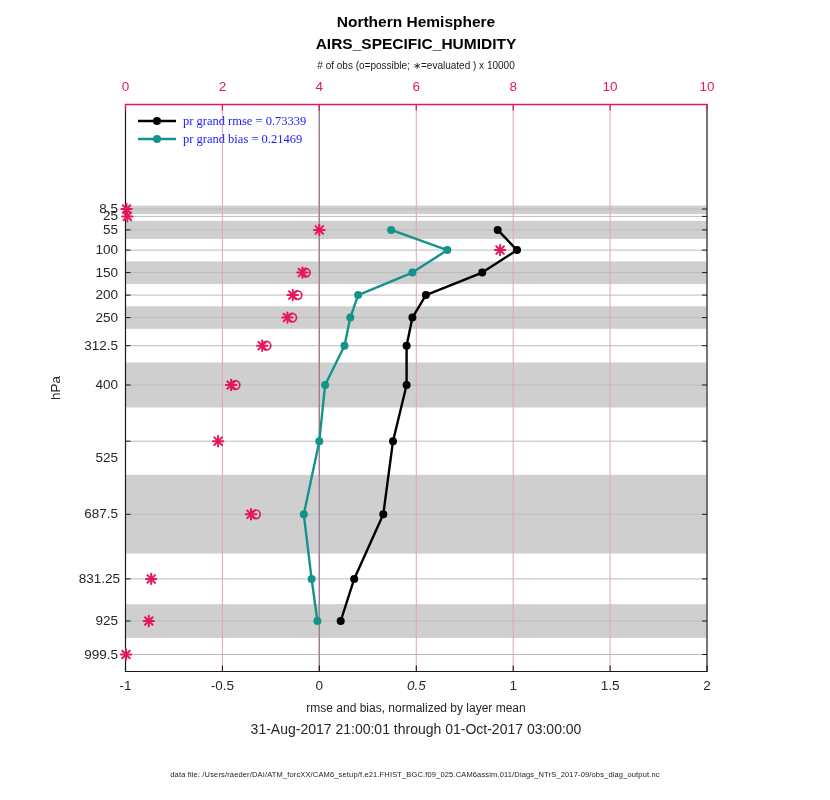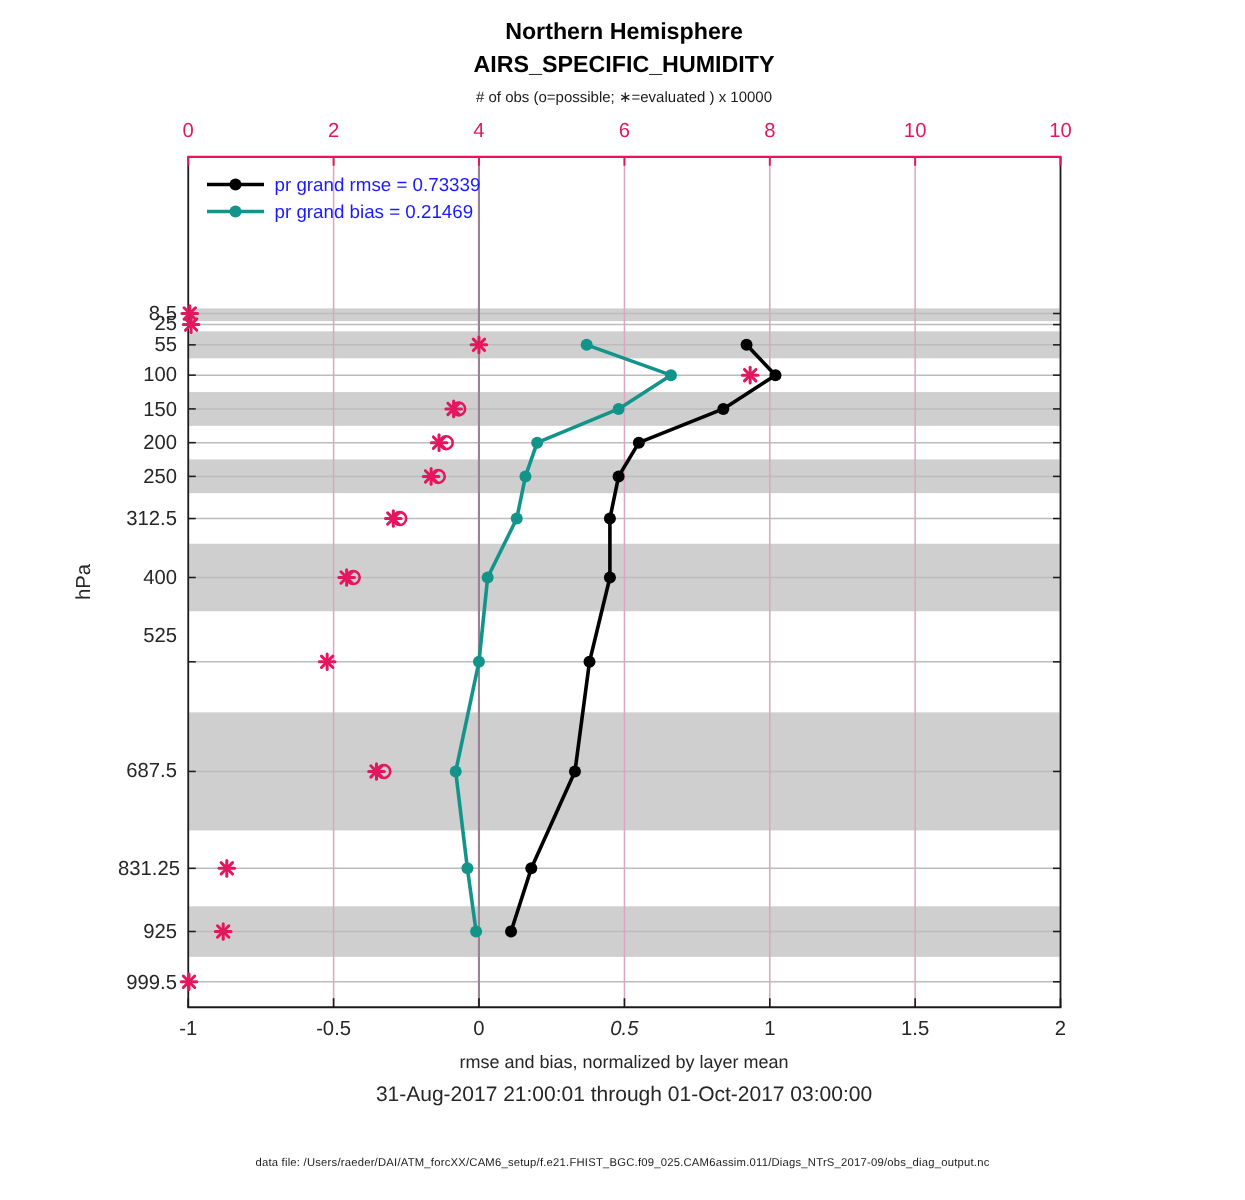--- a/index.html
+++ b/index.html
@@ -12,21 +12,21 @@
   .title-line{font-weight:bold;font-size:15.5px;color:#000;}
   .obs-label{font-size:10px;font-weight:500;}
   .tick-label{position:absolute;font-size:13.5px;white-space:nowrap;}
   .top-tick{width:44px;margin-left:-22px;text-align:center;font-weight:500;}
   .bottom-tick{width:50px;margin-left:-25px;text-align:center;color:#262626;}
   .left-tick{width:80px;text-align:right;color:#262626;}
   .ylab{font-size:13.5px;color:#262626;transform:rotate(-90deg);transform-origin:center;}
   .xlab{font-size:12px;color:#262626;}
   .date-lab{font-size:14px;color:#262626;}
   .legend{left:137px;top:112px;}
-  .legend-row{display:flex;align-items:flex-end;height:18px;}
+  .legend-row{display:flex;align-items:center;height:18px;font-family:Liberation Serif, serif;}
   .legend-text{font-size:12.5px;margin-left:6px;white-space:nowrap;}
   .datafile{left:0;width:830px;top:770px;text-align:center;font-size:7.5px;letter-spacing:0.15px;color:#1c1c1c;}
   svg{display:block;}
 </style>
 </head>
 <body>
 
 <div id="figure-root">
 
   <div class="abs center-over-plot title-line" style="top:13px;">Northern Hemisphere</div>
@@ -228,21 +228,21 @@
   <div class="abs" id="left-ticks">
       <div class="tick-label left-tick" style="left: 38px; width: 80px; top: 201px;">8.5</div>
       <div class="tick-label left-tick" style="left: 38px; width: 80px; top: 208.4px;">25</div>
       <div class="tick-label left-tick" style="left: 38px; width: 80px; top: 221.9px;">55</div>
       <div class="tick-label left-tick" style="left: 38px; width: 80px; top: 242.1px;">100</div>
       <div class="tick-label left-tick" style="left: 38px; width: 80px; top: 264.6px;">150</div>
       <div class="tick-label left-tick" style="left: 38px; width: 80px; top: 287.1px;">200</div>
       <div class="tick-label left-tick" style="left: 38px; width: 80px; top: 309.6px;">250</div>
       <div class="tick-label left-tick" style="left: 38px; width: 80px; top: 337.7px;">312.5</div>
       <div class="tick-label left-tick" style="left: 38px; width: 80px; top: 377px;">400</div>
-      <div class="tick-label left-tick" style="left: 38px; width: 80px; top: 416px;">525</div>
+      <div class="tick-label left-tick" style="left: 38px; width: 80px; top: 450px;">525</div>
       <div class="tick-label left-tick" style="left: 38px; width: 80px; top: 506.3px;">687.5</div>
       <div class="tick-label left-tick" style="left: 40px; width: 80px; top: 570.9px;">831.25</div>
       <div class="tick-label left-tick" style="left: 38px; width: 80px; top: 613px;">925</div>
       <div class="tick-label left-tick" style="left: 38px; width: 80px; top: 646.5px;">999.5</div>
     </div>
 
   <div class="abs ylab" style="left:40px;top:374px;width:34px;height:18px;">hPa</div>
 
   <div class="abs" id="bottom-ticks">
       <div class="tick-label bottom-tick" style="left: 125.5px; top: 678px;">-1</div>

